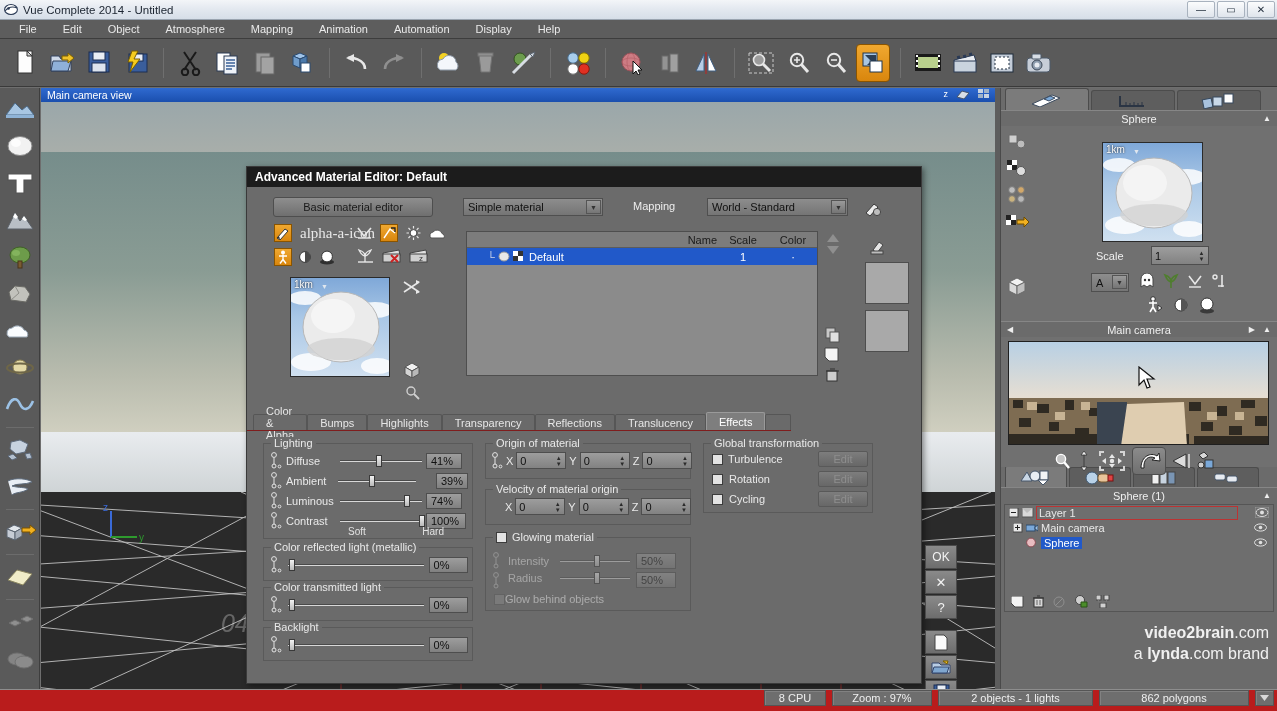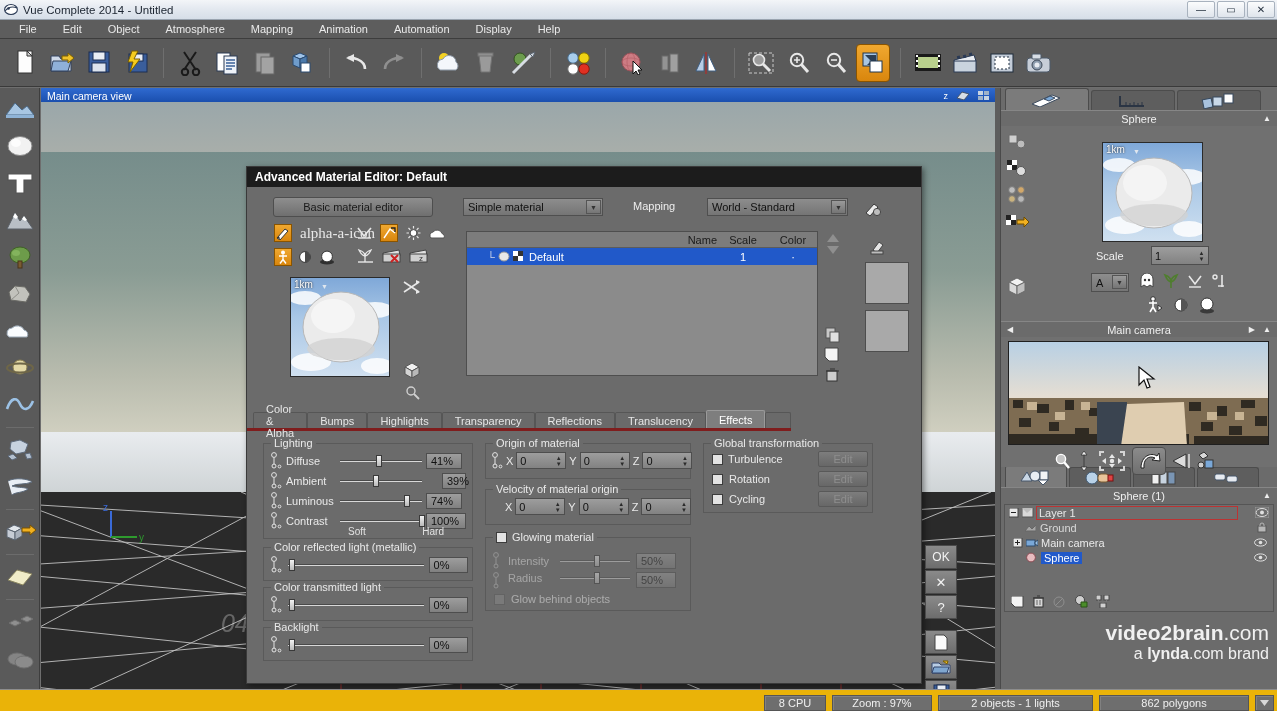--- a/index.html
+++ b/index.html
@@ -68,21 +68,21 @@
   .lbtn{ width:36px;height:36px;display:flex;align-items:center;justify-content:center;position:relative;}
   .lsep{ width:28px;height:1px;background:#474747;border-bottom:1px solid #6c6c6c;margin:3px 0;}
   
   #viewport{
     position:absolute; left:41px; top:0; width:957px; bottom:0;
     background:#6d6d6d; overflow:hidden;
   }
   #vp-title{
     height:14px; background:linear-gradient(to bottom,#2f6ad0,#1a4fae);
     color:#fff; font-size:10.5px; padding:1px 0 0 6px;
-    display:flex; align-items:center;
+    display:flex; align-items:flex-start;
   }
   #vp-title-right{ margin-left:auto; display:flex; gap:8px; padding-right:8px; align-items:center;}
   #vp-canvas{ position:absolute; top:14px; left:0; right:0; bottom:0; }
   .sky{ position:absolute;left:0;right:0;top:0;height:50px;
         background:linear-gradient(to bottom,#9aa7aa,#a8aeaa);}
   .sky2{ position:absolute;left:0;right:0;top:50px;height:300px;
         background:linear-gradient(to bottom,#768d8b 0%,#8a9c94 40%,#b9bcae 75%,#d8d6c6 100%);}
   .snow{ position:absolute;left:0;right:0;top:330px;height:60px;
         background:linear-gradient(to bottom,#e9ecef,#cfd4d6);}
   .ground{ position:absolute;left:0;right:0;top:390px;bottom:0;background:#2a2a2a;}
@@ -207,22 +207,22 @@
   }
   .sq-btn{
     background:linear-gradient(to bottom,#8a8a8a,#6d6d6d);
     border:1px solid #4b4b4b;
     display:flex;align-items:center;justify-content:center;
     color:#f2f2f2; font-weight:normal;
   }
   
   #statusbar{
     position:absolute;bottom:0;left:0;right:0;height:22px;
-    background:#eab308; border-top:1px solid #8d8d8d;
-    display:flex; align-items:flex-end;margin-top:23px;
+    background:#b91c1c; border-top:1px solid #8d8d8d;
+    display:flex; align-items:flex-start;margin-top:23px;
   }
   .sb-cell{
     height:16px; margin:0 3px; padding:0 10px;
     background:#6e6e6e; border:1px solid #555;
     box-shadow:inset 1px 1px 0 #818181;
     color:#efefef; font-size:11px;
     display:flex;align-items:center;justify-content:center;
   }
   .tiny{ font-size:9px; }
   .icn svg{ display:block; }
@@ -946,34 +946,20 @@
         <span style="outline:1px solid #b33; padding:0 2px; color:#e8e8e8; min-width:200px">Layer 1</span>
         <span class="icn" style="position:absolute;right:4px">
           <svg width="14" height="11">
               <ellipse cx="7" cy="5.5" rx="6" ry="4" fill="none" stroke="#e0e0e0"></ellipse>
               <circle cx="7" cy="5.5" r="2" fill="#e0e0e0"></circle>
               <rect x="0" y="0" width="14" height="11" fill="none" stroke="#9a9a9a"></rect>
             </svg>
         </span>
       </div>
 
-      <div class="scene-row" style="position:relative;padding-left:20px;opacity:.85">
-        <span class="icn" style="margin-right:4px">
-          <svg width="11" height="10">
-              <path d="M0 8 l4-5 3 3 4-4 v6z" fill="#b0b0b0" stroke="#666"></path>
-            </svg>
-        </span>
-        <span>Ground</span>
-        <span class="icn" style="position:absolute;right:6px">
-          <svg width="10" height="11">
-              <rect x="1" y="4" width="8" height="6" fill="#c4c4c4" stroke="#555"></rect>
-              <path d="M3 4 V3 a2 2 0 0 1 4 0 v1" fill="none" stroke="#c4c4c4"></path>
-            </svg>
-        </span>
-      </div>
 
       <div class="scene-row" style="position:relative;padding-left:8px">
         <span class="icn">
           <svg width="10" height="10">
               <rect x="0" y="0" width="9" height="9" fill="#e8e8e8" stroke="#444"></rect>
               <path d="M2 4.5 h5 M4.5 2 v5" stroke="#222"></path>
             </svg>
         </span>
         <span class="icn" style="margin:0 3px">
           <svg width="12" height="10">
@@ -1039,21 +1025,21 @@
               <rect x="8" y="0" width="5" height="5" fill="#d0d0d0" stroke="#444"></rect>
               <rect x="4" y="8" width="6" height="5" fill="#d0d0d0" stroke="#444"></rect>
               <path d="M2.5 5 v2 h8 V5 M7 7 v1" stroke="#777" fill="none"></path>
             </svg>
         </span>
       </div>
     </div>
   </div>
 
   <div class="v2b">
-    <div style="font-size:21px;line-height:22px">
+    <div style="font-size:16px;line-height:22px">
       <span style="font-weight:bold">video2brain</span><span>.com</span>
     </div>
     <div style="font-size:16px;line-height:19px">
       <span>a </span><span style="font-weight:bold">lynda</span><span>.com brand</span>
     </div>
   </div>
 
   <div id="dialog">
     <div id="dlg-title">
       <span>Advanced Material Editor: Default</span>
@@ -1262,21 +1248,21 @@
           <path d="M1 1 h13 v13 h-9 l-4-4z" fill="#f4f4f4" stroke="#444"></path>
         </svg>
     </span>
     <span class="icn" style="position:absolute;left:578px;top:200px">
       <svg width="15" height="15">
           <rect x="2" y="4" width="10" height="10" fill="#cdcdcd" stroke="#333"></rect>
           <path d="M1 4 h13 M5 2 h5" stroke="#333"></path>
         </svg>
     </span>
 
-    <div class="dtabs" style="position:absolute;left:0;top:246px;width:544px;border-bottom:3px solid #7f1d1d">
+    <div class="dtabs" style="position:absolute;left:0;top:246px;width:544px;border-bottom:1px solid #7f1d1d">
       <div class="dtab">Color &amp; Alpha</div>
       <div class="dtab">Bumps</div>
       <div class="dtab">Highlights</div>
       <div class="dtab">Transparency</div>
       <div class="dtab">Reflections</div>
       <div class="dtab">Translucency</div>
       <div class="dtab active">Effects</div>
       <div class="dtab" style="width:42px"></div>
     </div>
 
@@ -1307,21 +1293,21 @@
               <path d="M4 5.5 v7" stroke="#e4e4e4"></path>
               <circle cx="4" cy="14" r="2" fill="none" stroke="#e4e4e4"></circle>
               <circle cx="9.5" cy="14.5" r="1.4" fill="none" stroke="#e4e4e4"></circle>
             </svg>
         </span>
         <span class="lbl" style="width:58px;padding-left:4px">Ambient</span>
         <span class="slider" style="width:82px">
           <span class="track"></span>
             <span class="knob" style="left:40%"></span>
         </span>
-        <span class="valbox" style="width:24px;margin-left:20px">39%</span>
+        <span class="valbox" style="width:32px;margin-left:20px">39%</span>
       </div>
 
       <div style="position:absolute;left:6px;top:48px;display:flex;align-items:center;width:198px">
         <span class="icn">
           <svg width="12" height="17">
               <circle cx="4" cy="3" r="2.4" fill="none" stroke="#e4e4e4"></circle>
               <path d="M4 5.5 v7" stroke="#e4e4e4"></path>
               <circle cx="4" cy="14" r="2" fill="none" stroke="#e4e4e4"></circle>
               <circle cx="9.5" cy="14.5" r="1.4" fill="none" stroke="#e4e4e4"></circle>
             </svg>
@@ -1509,21 +1495,21 @@
               <circle cx="4" cy="14" r="2" fill="none" stroke="#c0c0c0"></circle>
             </svg>
         </span>
         <span class="lbl" style="width:56px;padding-left:4px">Radius</span>
         <span class="slider" style="width:70px">
           <span class="track"></span>
             <span class="knob" style="left:48%"></span>
         </span>
         <span class="valbox" style="width:40px;margin-left:6px">50%</span>
       </div>
-      <div style="position:absolute;left:8px;top:55px;display:flex;align-items:center;gap:6px;opacity:.5">
+      <div style="position:absolute;left:8px;top:55px;display:flex;align-items:center;opacity:.5">
         <span class="chk dim"></span>
         <span class="lbl">Glow behind objects</span>
       </div>
     </div>
 
     <div class="grp" style="position:absolute;left:456px;top:276px;width:170px;height:70px">
       <span class="glabel">Global transformation</span>
       <div style="position:absolute;left:8px;top:7px;display:flex;align-items:center;width:156px">
         <span class="chk"></span>
         <span class="lbl" style="padding-left:5px;flex:1">Turbulence</span>

